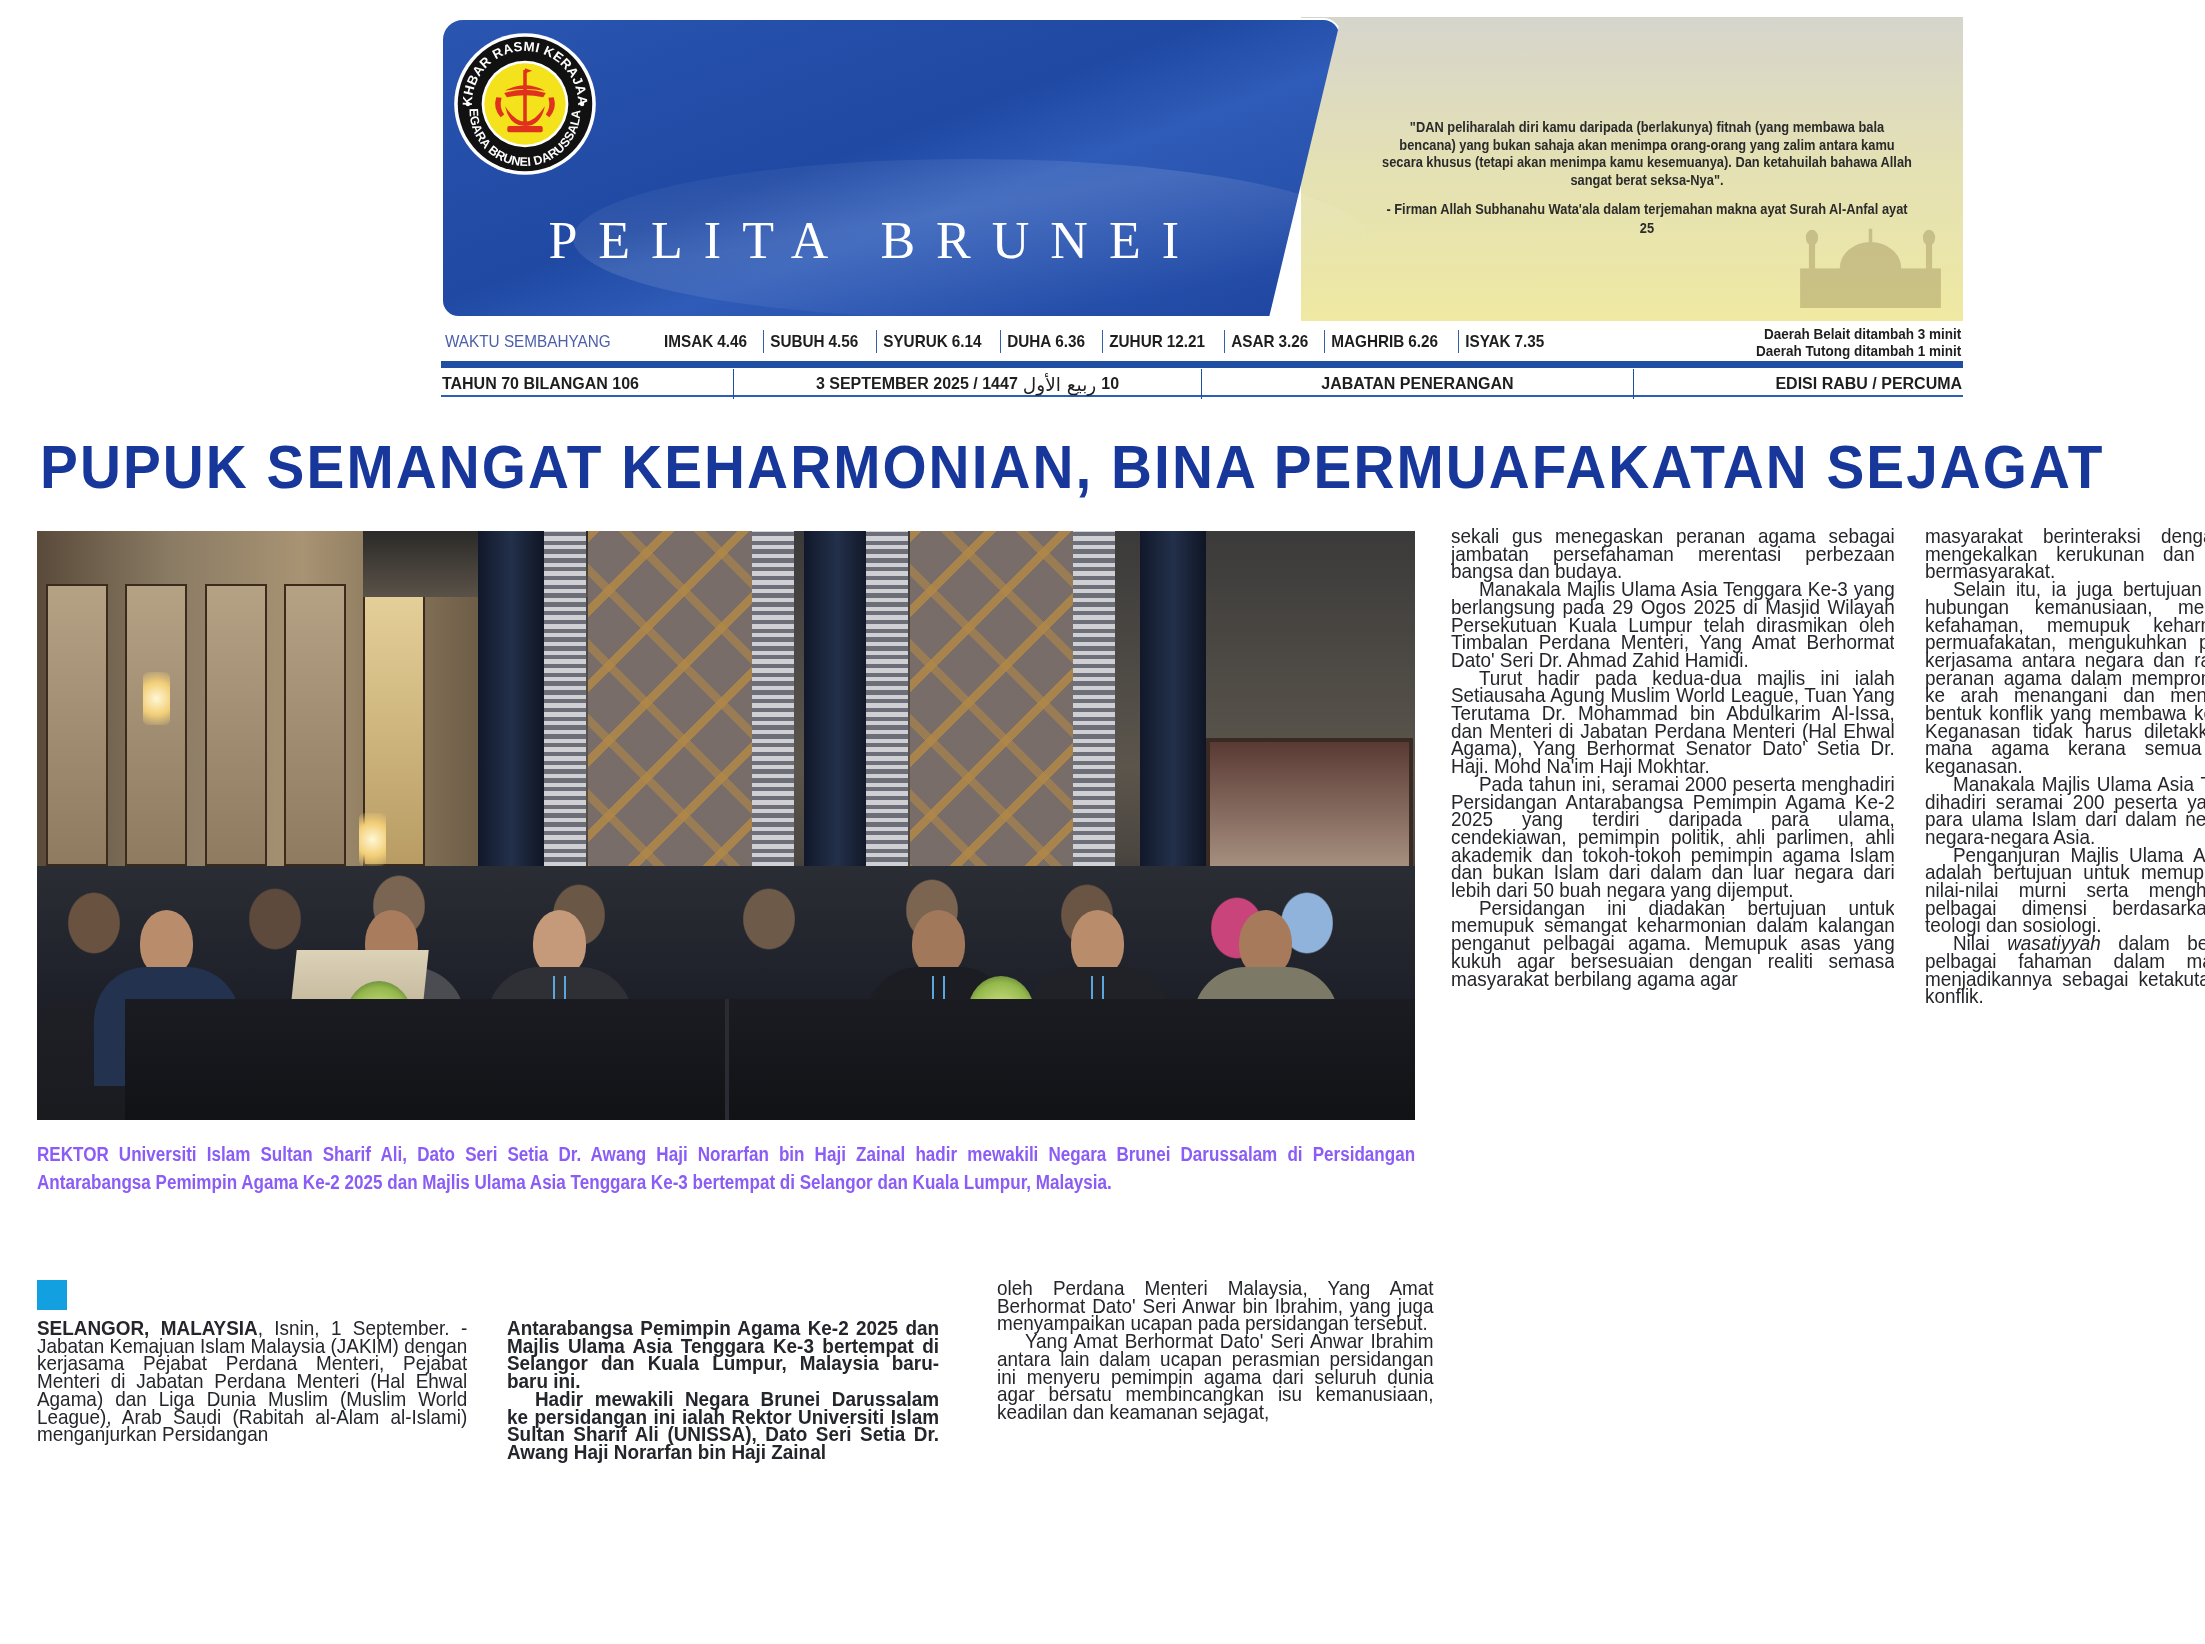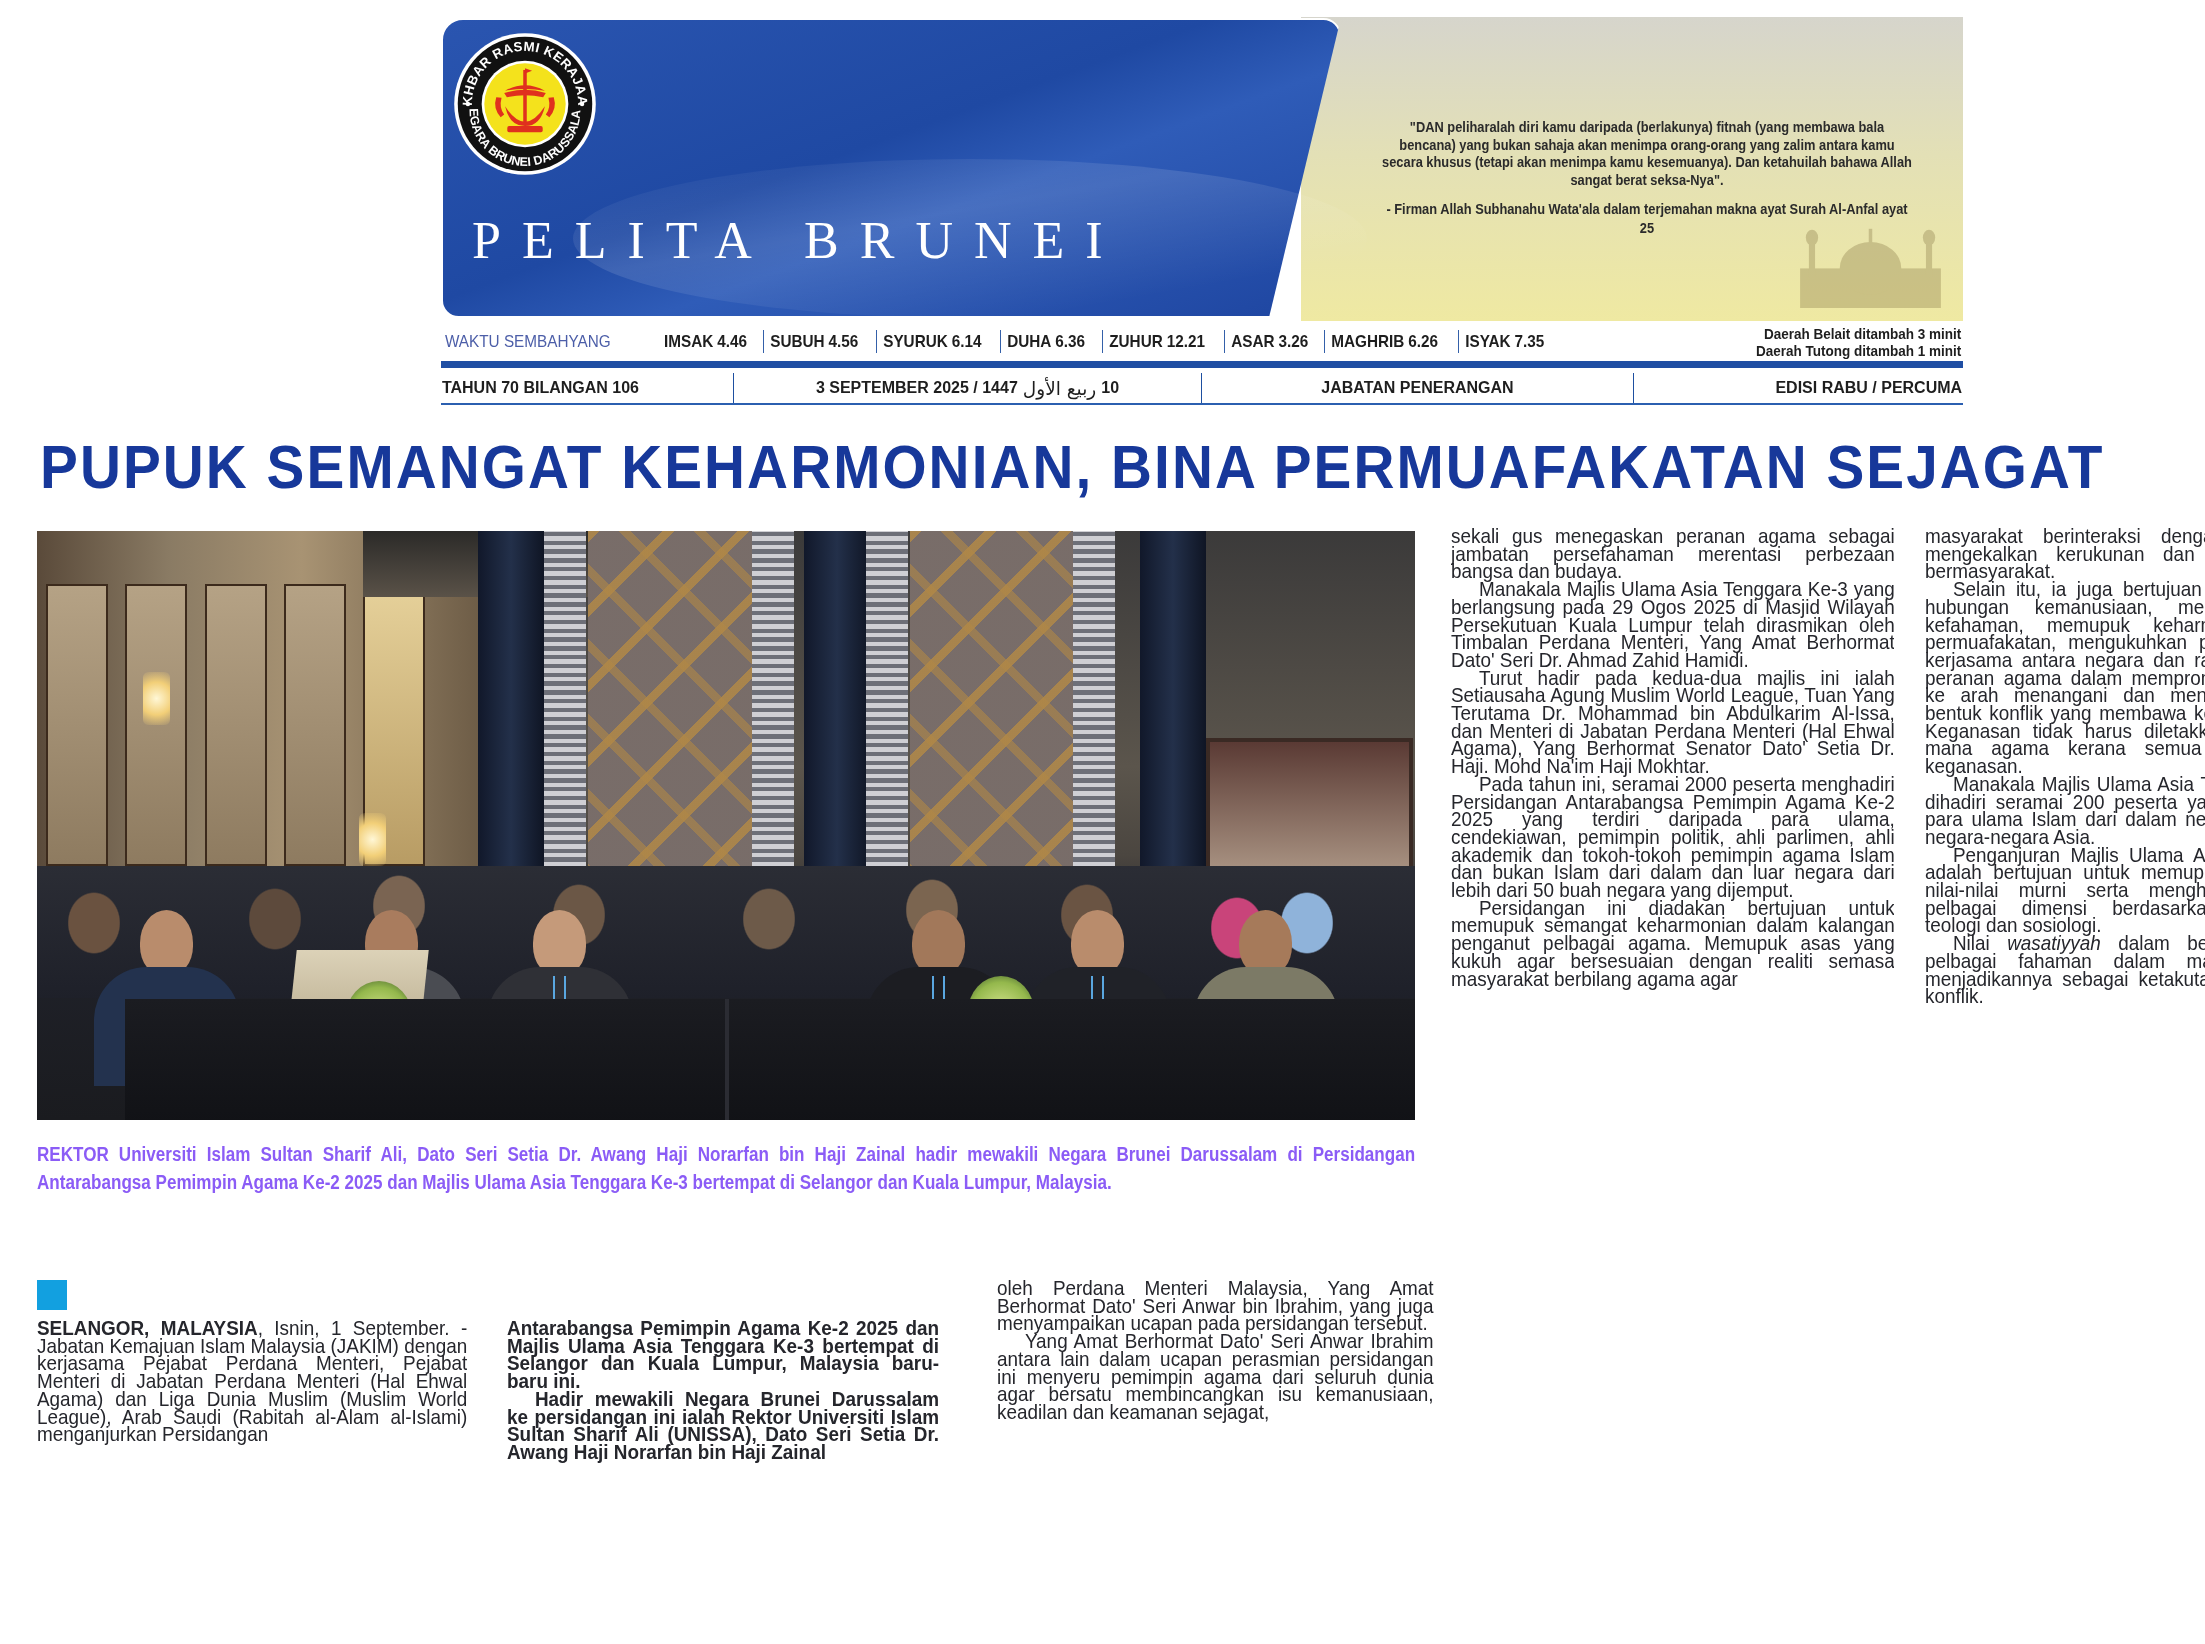--- a/index.html
+++ b/index.html
@@ -33,21 +33,21 @@
     position: absolute; left: 11px; top: 17.6px; width: 146px; height: 146px;
   }
   .jawi-title {
     position: absolute; left: 159px; top: 4.4px; width: 684px; height: 198px;
     color: #ffffff; font-family: "DejaVu Sans", sans-serif; font-weight: bold;
     font-size: 146px; line-height: 198px; text-align: center; direction: rtl;
   }
   .latin-title {
     position: absolute; left: 31px; top: 201px; width: 728px; height: 53px;
     color: #ffffff; font-family: "Liberation Serif", serif; font-size: 52px;
-    letter-spacing: 21px; text-align: left; line-height: 53px;
+    letter-spacing: 21px; text-align: right; line-height: 53px;
   }
   .tagline {
     position: absolute; left: 75px; top: 265px; width: 662px; height: 26.5px;
     color: #ffffff; font-family: "Liberation Serif", serif; font-style: italic; font-weight: bold;
     font-size: 20px; text-align: center; line-height: 26.5px;
   }
   .iman-heading {
     position: absolute; left: 992px; top: 17.6px; width: 529px; height: 79px;
     display: flex; align-items: center; gap: 13.2px;
   }
@@ -85,22 +85,22 @@
   .prayer-item .time { margin-left: 4.4px; }
   .district-note {
     margin-left: auto; text-align: right; font-size: 15px; line-height: 17px; color: #1e1e1e; font-weight: bold;
     transform: scaleX(0.9); transform-origin: right center; white-space: nowrap; padding-right: 1.8px;
   }
   .blue-band {
     position: absolute; left: 441px; top: 361px; width: 1522px; height: 7px;
     background: #1f4ea3;
   }
   .info-row {
-    position: absolute; left: 441px; top: 369px; width: 1522px; height: 36px;
-    display: flex; align-items: flex-end;
+    position: absolute; left: 441px; top: 369px; width: 1522px; height: 28px;
+    display: flex; align-items: flex-start;
     font-family: "Liberation Sans", sans-serif; font-weight: bold; font-size: 16px; color: #1e1e1e;
     border-bottom: 2.6px solid #2b5fb0;
   }
   .info-cell { height: 30px; display: flex; align-items: center; white-space: nowrap; }
   .info-cell.issue { width: 293px; padding-left: 0.9px; border-right: 1.3px solid #1e4fa0; }
   .info-cell.date { width: 468px; justify-content: center; border-right: 1.3px solid #1e4fa0; gap: 5px; }
   .info-cell.dept { width: 432px; justify-content: center; border-right: 1.3px solid #1e4fa0; }
   .info-cell.edition { flex: 1; justify-content: flex-end; padding-right: 0.9px; }
   .hijri-month { font-family: "DejaVu Sans", sans-serif; font-weight: normal; font-size: 18.5px; direction: rtl; }
 

